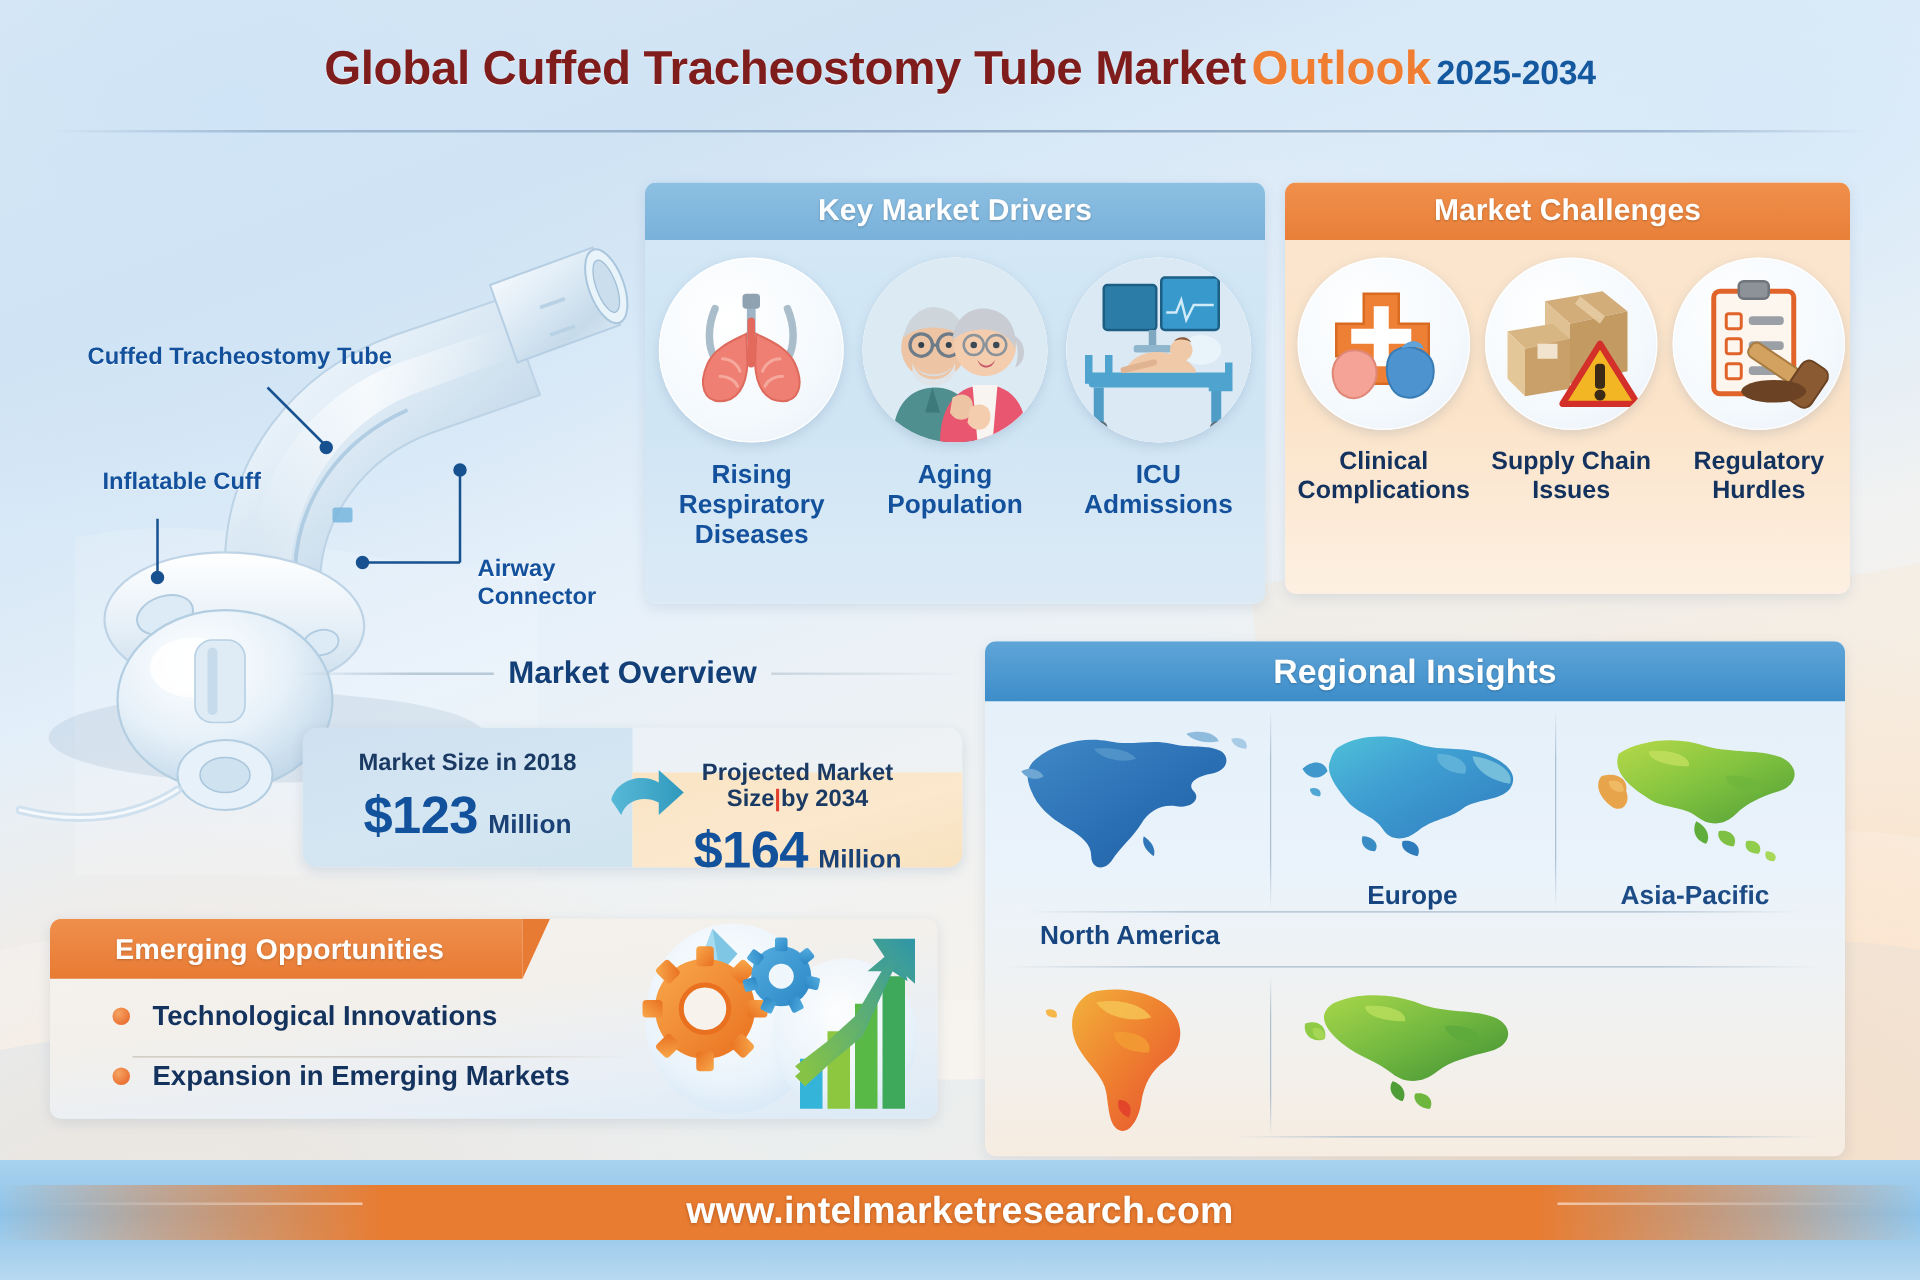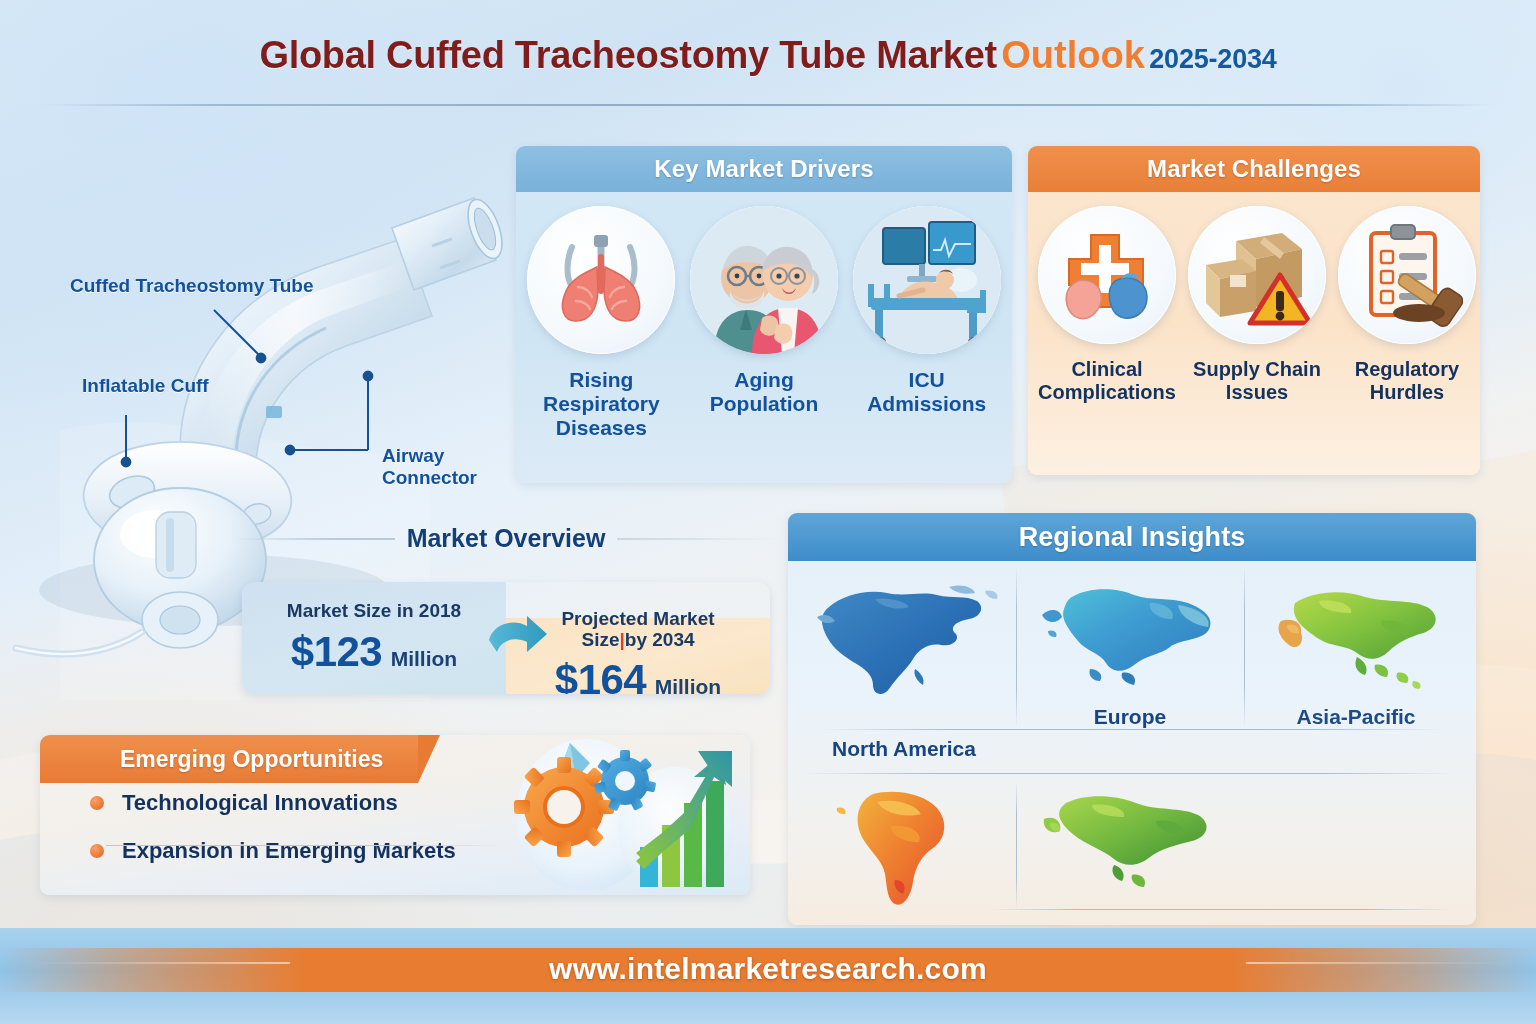--- a/index.html
+++ b/index.html
@@ -111,22 +111,22 @@
 
   
   #emerging { left:40px; top:735px; width:710px; height:160px;
     background:linear-gradient(172deg,#f5f3f0 0%,#f3f0eb 40%,#e9eff6 72%,#dbeaf6 100%); }
   #em-head { position:absolute; left:0; top:0; width:378px; height:48px;
     background:linear-gradient(180deg,#ef8f4d 0%,#e87b33 100%);
     border-radius:9px 0 0 0; display:flex; align-items:center; }
   #em-head::after { content:""; position:absolute; right:-22px; top:0;
     border-left:22px solid #e87b33; border-bottom:48px solid transparent; }
   #em-head span { color:#fff; font-size:23px; font-weight:bold; padding-left:52px;
-    text-shadow:0 1px 2px rgba(0,0,0,.2); white-space:nowrap;margin-left:28px; }
-  #em-list { position:absolute; left:50px; top:44px; width:430px; }
+    text-shadow:0 1px 2px rgba(0,0,0,.2); white-space:nowrap; }
+  #em-list { position:absolute; left:50px; top:54px; width:430px; }
   .em-item { display:flex; align-items:center; gap:18px; height:48px; }
   .em-dot { width:14px; height:14px; border-radius:50%;
     background:radial-gradient(circle at 35% 32%, #f5a463 0%, #e8692c 85%); flex:0 0 14px; }
   .em-text { color:#13325e; font-size:22px; font-weight:bold; white-space:nowrap; }
   #em-sep { position:absolute; left:66px; top:110px; width:400px; height:1px;
     background:linear-gradient(90deg,#c9c3b8 0%,#cfc9bd 70%,rgba(200,195,185,0) 100%); }
   #em-art { position:absolute; right:6px; top:2px; width:250px; height:156px; }
 
   
   #footer-band { position:absolute; left:0; bottom:0; width:1536px; height:96px;

